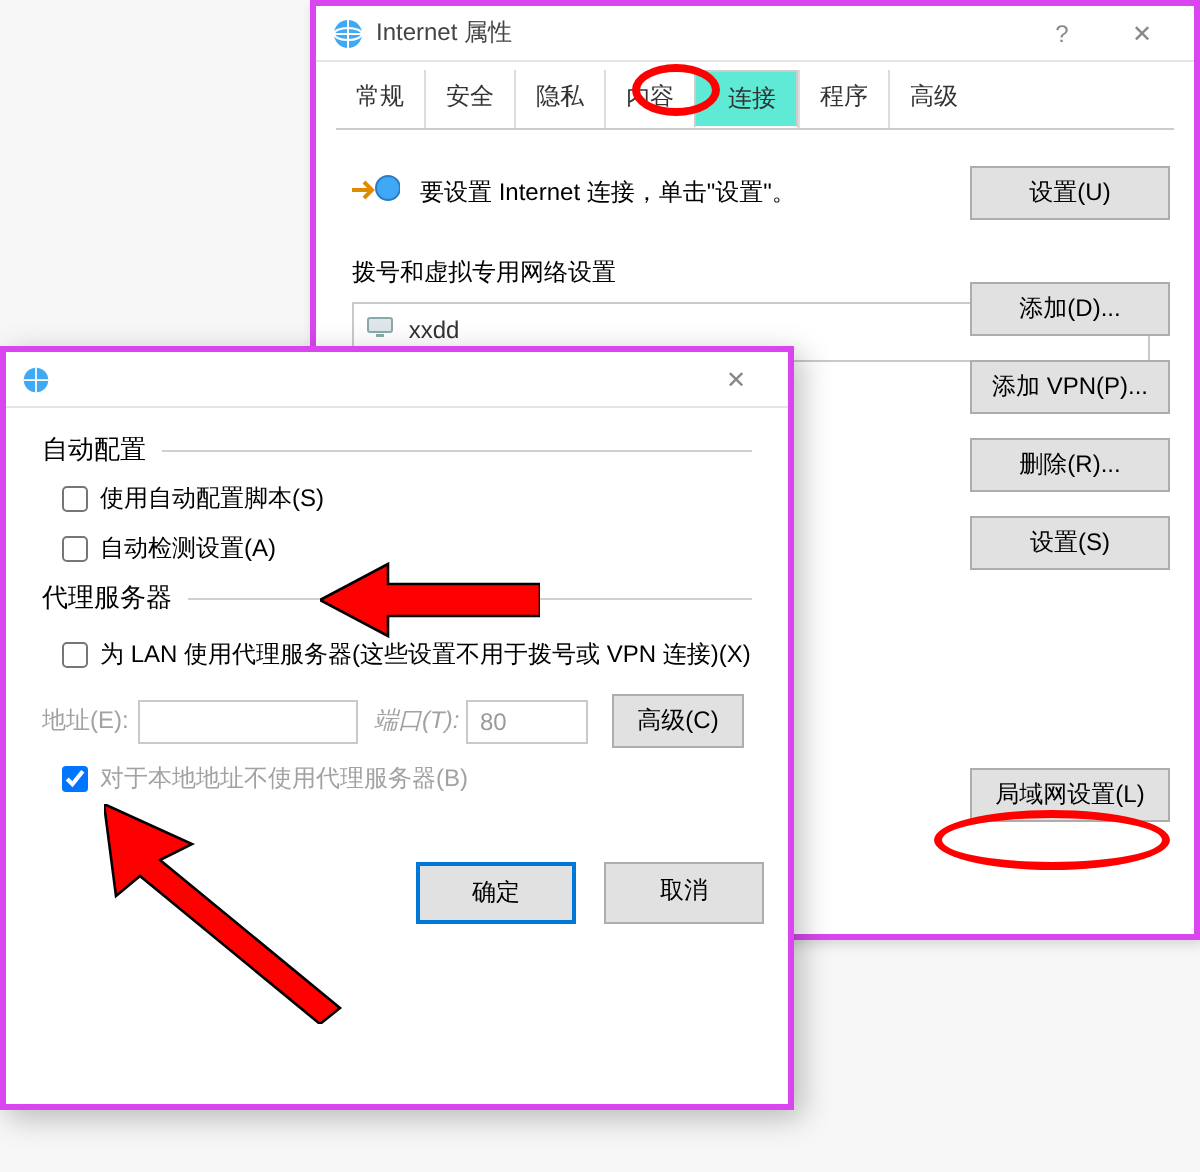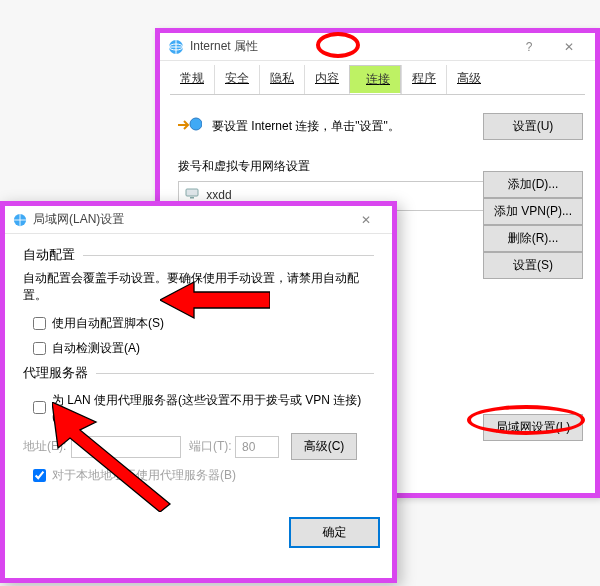--- a/index.html
+++ b/index.html
@@ -10,44 +10,43 @@
     background: #f7f7f7;
     font-family: "Microsoft YaHei", "Segoe UI", sans-serif;
     font-size: 12px;
     color: #000;
     position: relative;
     overflow: hidden;
   }
   .window {
     position: absolute;
     background: #fff;
-    border: 5px solid #d946ef;
+    border: 3px solid #d946ef;
     box-shadow: 2px 2px 6px rgba(0,0,0,.15);
-    margin-top: 28px;
   }
   .titlebar {
     height: 28px;
     display: flex;
     align-items: center;
     padding: 0 6px 0 8px;
     background: #fff;
     border-bottom: 1px solid #e5e5e5;
     color: #444;
   }
   .titlebar .icon { margin-right: 6px; display:flex; }
   .title-spacer { flex:1; }
   .win-controls { display:flex; }
   .win-btn {
     width: 40px; height: 24px; display:flex; align-items:center; justify-content:center;
     color:#888;
   }
-  .tabs { display:flex; border-bottom:1px solid #ccc; margin: 4px 10px 0; text-decoration: underline; }
+  .tabs { display:flex; border-bottom:1px solid #ccc; margin: 4px 10px 0; }
   .tab { padding:5px 10px; position:relative; color:#333; }
   .tab + .tab { border-left:1px solid #ddd; }
-  .tab.active { border:1px solid #ccc; border-bottom:1px solid #fff; background:#bef264;padding-left:16px; }
+  .tab.active { border:1px solid #ccc; border-bottom:1px solid #fff; background:#5eead4;padding-left:16px; }
   .body1 { padding: 10px 12px 60px 18px; }
   .body2 { padding: 8px 18px 16px; }
   .row { display:flex; align-items:center; margin-bottom:8px; }
   .btn {
     background:#e1e1e1; border:1px solid #adadad; padding:4px 0;
     text-align:center; cursor:pointer; font-size:12px; color:#000;
   }
   .rightbtn { width:100px; margin-left:auto; }
   .listbox {
     border:1px solid #c9c9c9; height:30px; padding:5px 6px;
@@ -58,28 +57,28 @@
   .groupline::after { content:""; flex:1; height:1px; background:#d0d0d0; }
   .inset { margin-left: 6px; }
   input[type=text].tbox {
     border:1px solid #c9c9c9; padding:3px 6px; font-size:12px; color:#9a9a9a;
     background:#fff;
   }
   .disabled { color:#a2a2a2; }
   .checkbox { display:flex; align-items:center; margin:6px 0 6px 6px; }
   .checkbox input { margin-right:6px; }
   .dlg-buttons { display:flex; justify-content:flex-end; gap:14px; padding: 10px 12px; }
-  .dlg-btn { width:91px; padding:5px 16px; text-align:center; border:1px solid #adadad; background:#e1e1e1; }
+  .dlg-btn { width:80px; padding:5px 16px; text-align:center; border:1px solid #adadad; background:#e1e1e1; }
   .dlg-btn.primary { border:2px solid #0078d7; }
   .circle {
     position:absolute; border:4px solid #ff0000; border-radius:50%;
     pointer-events:none;
   }
   .arrow { position:absolute; pointer-events:none; }
-  .sidebar-buttons { position:absolute; right:12px; width:100px; display:flex; flex-direction:column; gap:0; }
+  .sidebar-buttons { position:absolute; right:12px; width:100px; display:flex; flex-direction:column; gap:12px; }
 </style>
 </head>
 <body>
 
 <div class="window" style="left:155px; top:0; width:445px; height:470px;">
   <div class="titlebar">
     <span class="icon">
       <svg width="16" height="16" viewBox="0 0 16 16">
           <circle cx="8" cy="8" r="7" fill="#3fa9f5"></circle>
           <ellipse cx="8" cy="8" rx="7" ry="3" fill="none" stroke="#fff" stroke-width="1"></ellipse>
@@ -147,30 +146,28 @@
 </div>
 
 <div class="window" style="left:0; top:173px; width:397px; height:382px; box-shadow:4px 4px 14px rgba(0,0,0,.25);">
   <div class="titlebar">
     <span class="icon">
       <svg width="14" height="14" viewBox="0 0 16 16">
           <circle cx="8" cy="8" r="7" fill="#3fa9f5"></circle>
           <path d="M8 1v14M1 8h14" stroke="#fff" stroke-width="1"></path>
         </svg>
     </span>
-    <span>局域网(LAN)设置</span>
     <div class="title-spacer"></div>
     <div class="win-btn">✕</div>
   </div>
 
   <div class="body2">
     <div class="groupline">
         <span>自动配置</span>
       </div>
-    <div class="inset" style="margin:6px 0 10px;">自动配置会覆盖手动设置。要确保使用手动设置，请禁用自动配置。</div>
 
     <label class="checkbox">
       <input type="checkbox" style="">
       <span>使用自动配置脚本(S)</span>
     </label>
     <label class="checkbox">
       <input type="checkbox" style="">
       <span>自动检测设置(A)</span>
     </label>
 
@@ -180,33 +177,34 @@
       </div>
 
     <label class="checkbox" style="margin-top:10px;">
       <input type="checkbox" style="">
       <span>为 LAN 使用代理服务器(这些设置不用于拨号或 VPN 连接)(X)</span>
     </label>
 
     <div class="row inset disabled" style="margin:10px 0 6px;">
       <span style="width:48px;">地址(E):</span>
       <input type="text" class="tbox" style="width: 110px;">
-      <span style="width:46px; margin-left:8px;">端口(T):</span>
-      <input type="text" class="tbox" style="width: 44px;" value="80">
+      <span style="width:46px; margin-left:8px;font-style:italic;">端口(T):</span>
+      <input type="text" class="tbox" style="width: 61px;" value="80">
       <div class="btn" style="width:66px; margin-left:12px;">高级(C)</div>
     </div>
 
     <label class="checkbox disabled">
       <input type="checkbox" checked="" style="">
       <span>对于本地地址不使用代理服务器(B)</span>
     </label>
   </div>
 
   <div class="dlg-buttons">
     <div class="dlg-btn primary">确定</div>
+    <div class="dlg-btn">取消</div>
   </div>
 </div>
 
 <div class="circle" style="left:316px; top:32px; width:44px; height:26px;"></div>
 <div class="circle" style="left:467px; top:405px; width:118px; height:30px;"></div>
 
 <svg class="arrow" style="left:160px; top:278px;" width="110" height="44" viewBox="0 0 110 44">
   <polygon points="0,22 34,4 34,14 110,14 110,30 34,30 34,40" fill="#ff0000" stroke="#000" stroke-width="1.3"></polygon>
 </svg>
 <svg class="arrow" style="left:52px; top:402px;" width="120" height="110" viewBox="0 0 120 110">

